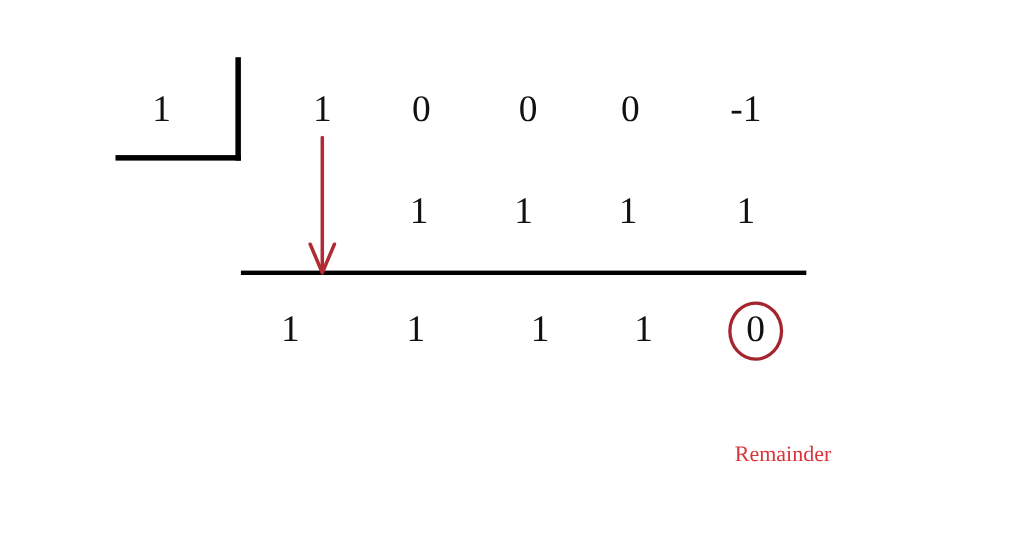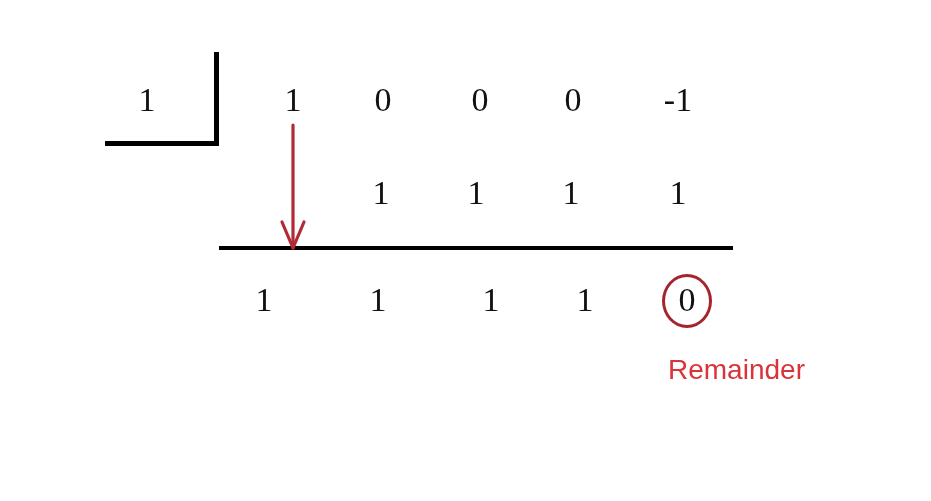--- a/index.html
+++ b/index.html
@@ -57,26 +57,27 @@
   .circle-mark {
     position: absolute;
     border-radius: 50%;
     border: 3px solid #a5252e;
     box-sizing: border-box;
   }
 
   
   .caption {
     position: absolute;
-    font-family: Liberation Sans, sans-serif;
-    font-size: 28px;
+    font-family: Liberation Serif, serif;
+    font-size: 20px;
     line-height: 1;
     color: #d8343a;
     white-space: nowrap;
     user-select: none;
+    margin-top: 47px;
   }
 </style>
 </head>
 <body>
 
 <div id="canvas">
 
   <div class="digit" id="divisor-digit" style="left: 147px; top: 83px;">1</div>
 
   <div class="bracket-vert" id="bracket-vertical" style="left: 214px; top: 52px; width: 5px; height: 94px;"></div>

